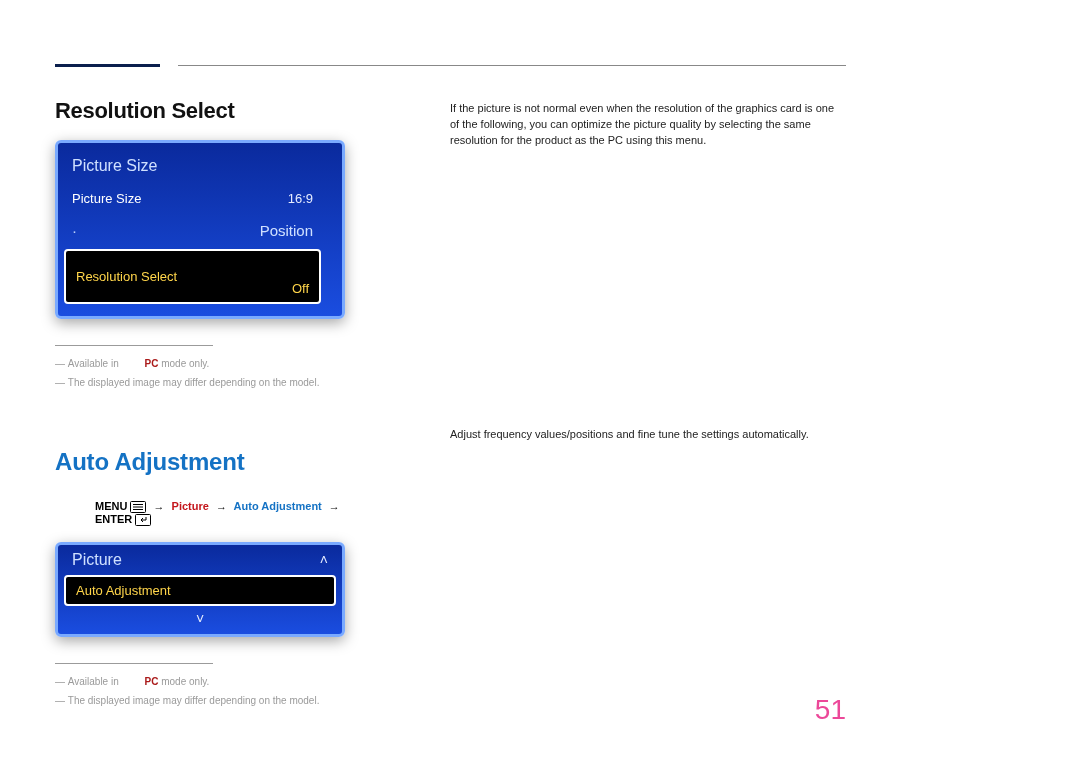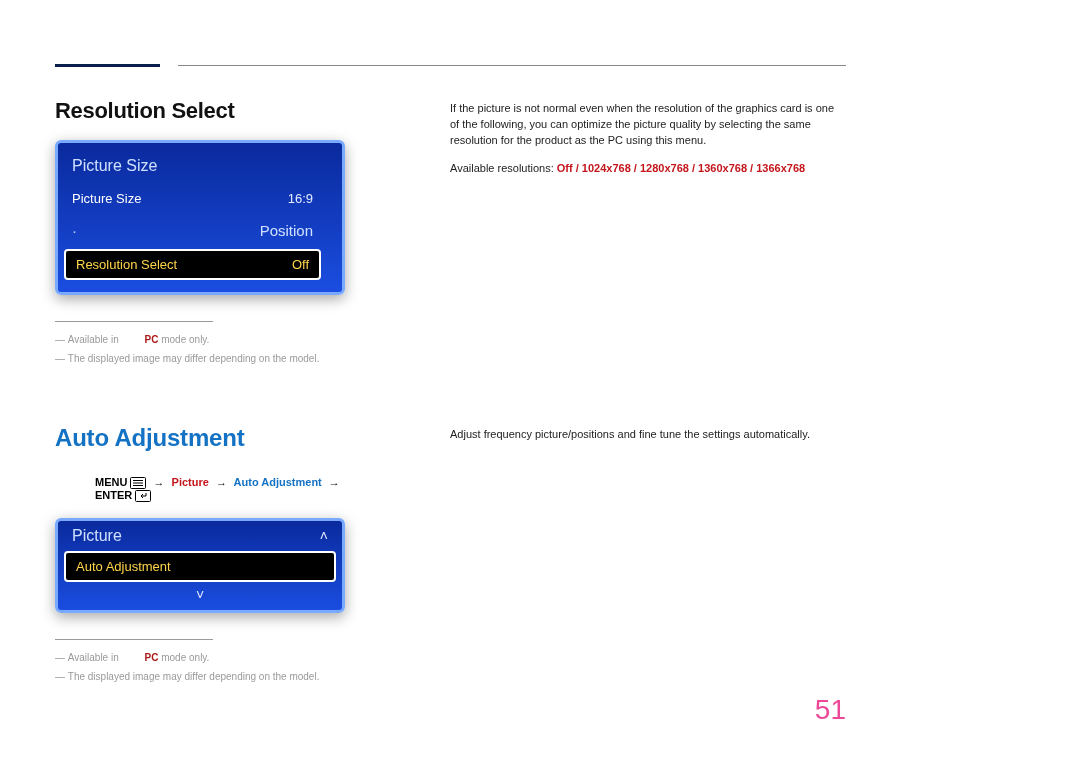--- a/index.html
+++ b/index.html
@@ -28,21 +28,21 @@
   .osd-row .label {}
   .osd-row .value { color: #e6ecff; }
   .osd-row.sub { color: #cfe0ff; font-size: 15px; }
   .osd-row.sub::before { content: "· "; opacity: 0.9; margin-right: 2px; }
   .osd-row.selected {
     margin: 2px 6px; padding: 6px 10px;
     background: #000;
     border: 2px solid #fff; border-radius: 4px;
     color: #ffd54a;
   }
-  .osd-row.selected .value { color: #ffd54a; }
+  .osd-row.selected .value { color: #ffd54a; margin-top: 24px; }
 
   .note-divider { width: 158px; height: 1px; background: #9b9b9b; margin: 26px 0 8px 0; }
   .note { font-size: 10px; color: #9a9a9a; padding: 4px 0; }
   .note::before { content: "― "; letter-spacing: -1px; margin-right: 2px; }
   .note b.red { color: #aa1a1a; font-weight: 700; padding-left: 23px; }
 
   .second-heading-block { margin-top: 56px; }
   .nav-path { font-size: 11px; font-weight: 700; margin-bottom: 16px; }
   .nav-path .menu-label, .nav-path .enter-label { font-weight: 700; padding-left: 40px; }
   .nav-path .picture-step { color: #c4161c; font-weight: 700; }
@@ -144,23 +144,20 @@
       <div class="note-divider"></div>
       <div class="note">
         <span>Available in </span><b class="red">PC</b><span> mode only.</span>
       </div>
       <div class="note">The displayed image may differ depending on the model.</div>
     </div>
   </div>
 
   <div class="col-right">
     <p>If the picture is not normal even when the resolution of the graphics card is one of the following, you can optimize the picture quality by selecting the same resolution for the product as the PC using this menu.</p>
-    <p class="avail-line">
-      <span class="lead">Available resolutions: </span><span class="redtxt">Off / 1024x768 / 1280x768 / 1360x768 / 1366x768</span>
-    </p>
   </div>
 
   <div class="block2-right">
-    <p>Adjust frequency picture/positions and fine tune the settings automatically.</p>
+    <p>Adjust frequency values/positions and fine tune the settings automatically.</p>
   </div>
 
   <div class="page-num">51</div>
 </div>
 
 </body></html>

